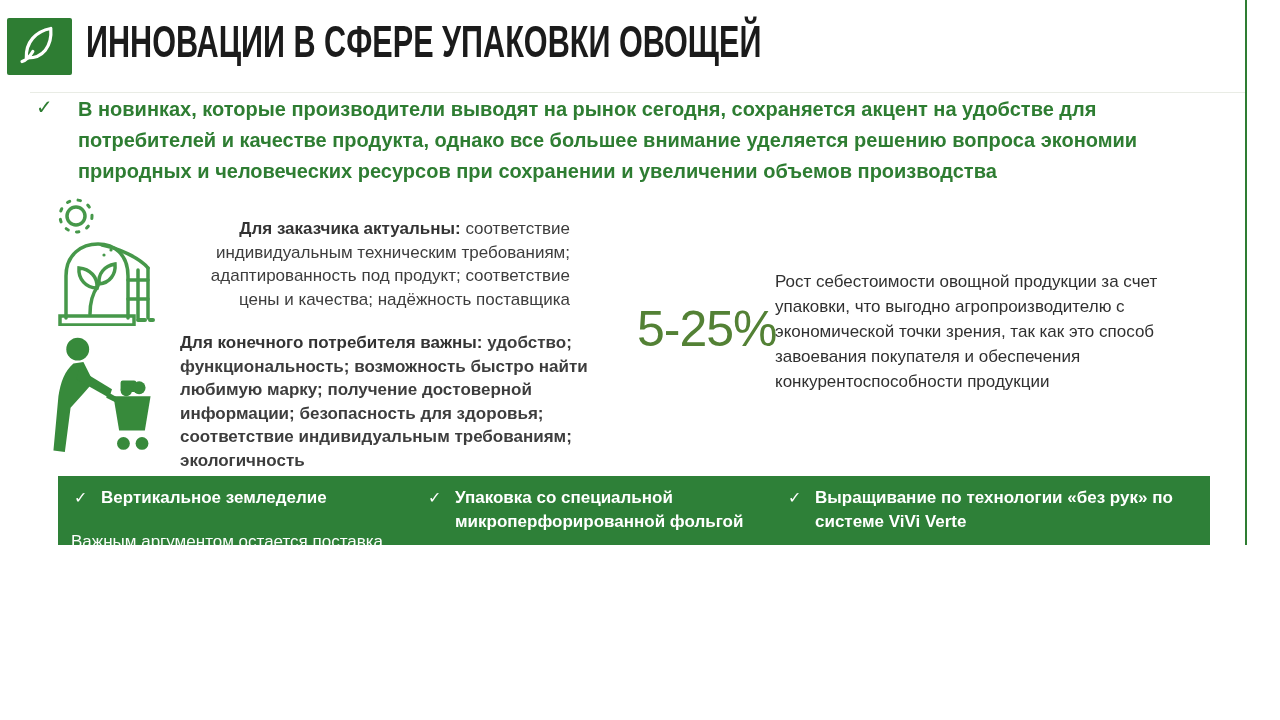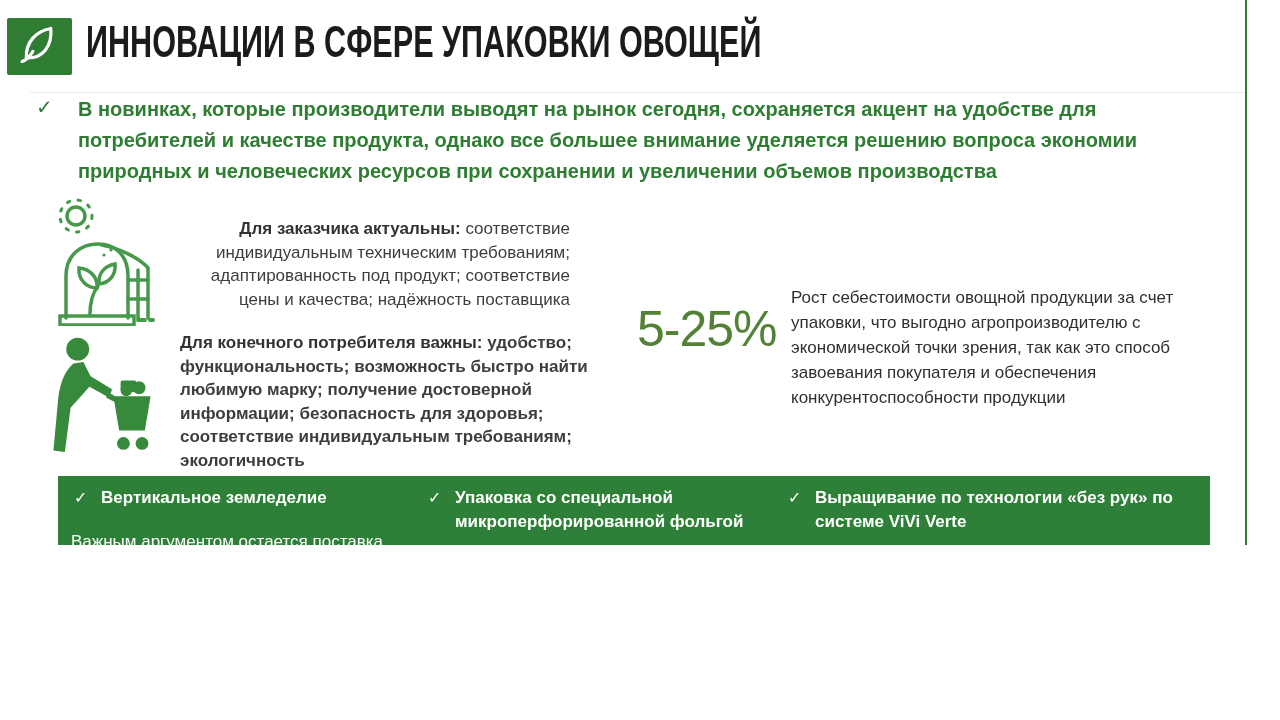--- a/index.html
+++ b/index.html
@@ -26,21 +26,21 @@
   
   .gh-icon{position:absolute;left:52px;top:198px;width:104px;height:128px;}
   .need1{position:absolute;left:185px;top:217px;width:385px;text-align:right;}
   .cart-icon{position:absolute;left:52px;top:336px;width:100px;height:122px;}
   .need2{position:absolute;left:180px;top:331px;width:435px;font-weight:bold;}
   .need-text{margin:0;font-size:17px;line-height:23.5px;color:#3d3d3d;}
   .need-text b{color:#333;}
 
   
   .stat-value{position:absolute;left:637px;top:300px;font-size:50px;font-weight:400;color:#538135;letter-spacing:-1px;}
-  .stat-desc{position:absolute;left:775px;top:269px;width:440px;margin:16px;font-size:17px;line-height:25px;color:#303030;}
+  .stat-desc{position:absolute;left:775px;top:269px;width:440px;margin:0;font-size:17px;line-height:25px;color:#303030;}
 
   
   .banner{position:absolute;left:58px;top:476px;width:1152px;height:222px;background:#2e8038;}
   .col{position:absolute;top:10px;color:#ffffff;}
   .col1{left:13px;width:340px;}
   .col2{left:367px;width:360px;}
   .col3{left:727px;width:415px;}
   .col-heading{position:relative;margin:0;padding-left:30px;font-size:17px;line-height:24px;font-weight:700;color:#ffffff;}
   .col-heading .check{position:absolute;left:3px;top:0;font-weight:400;font-size:16px;}
   .col-body{margin:20px 0 0 0;font-size:17px;line-height:23.5px;color:#fdfdfd;}

